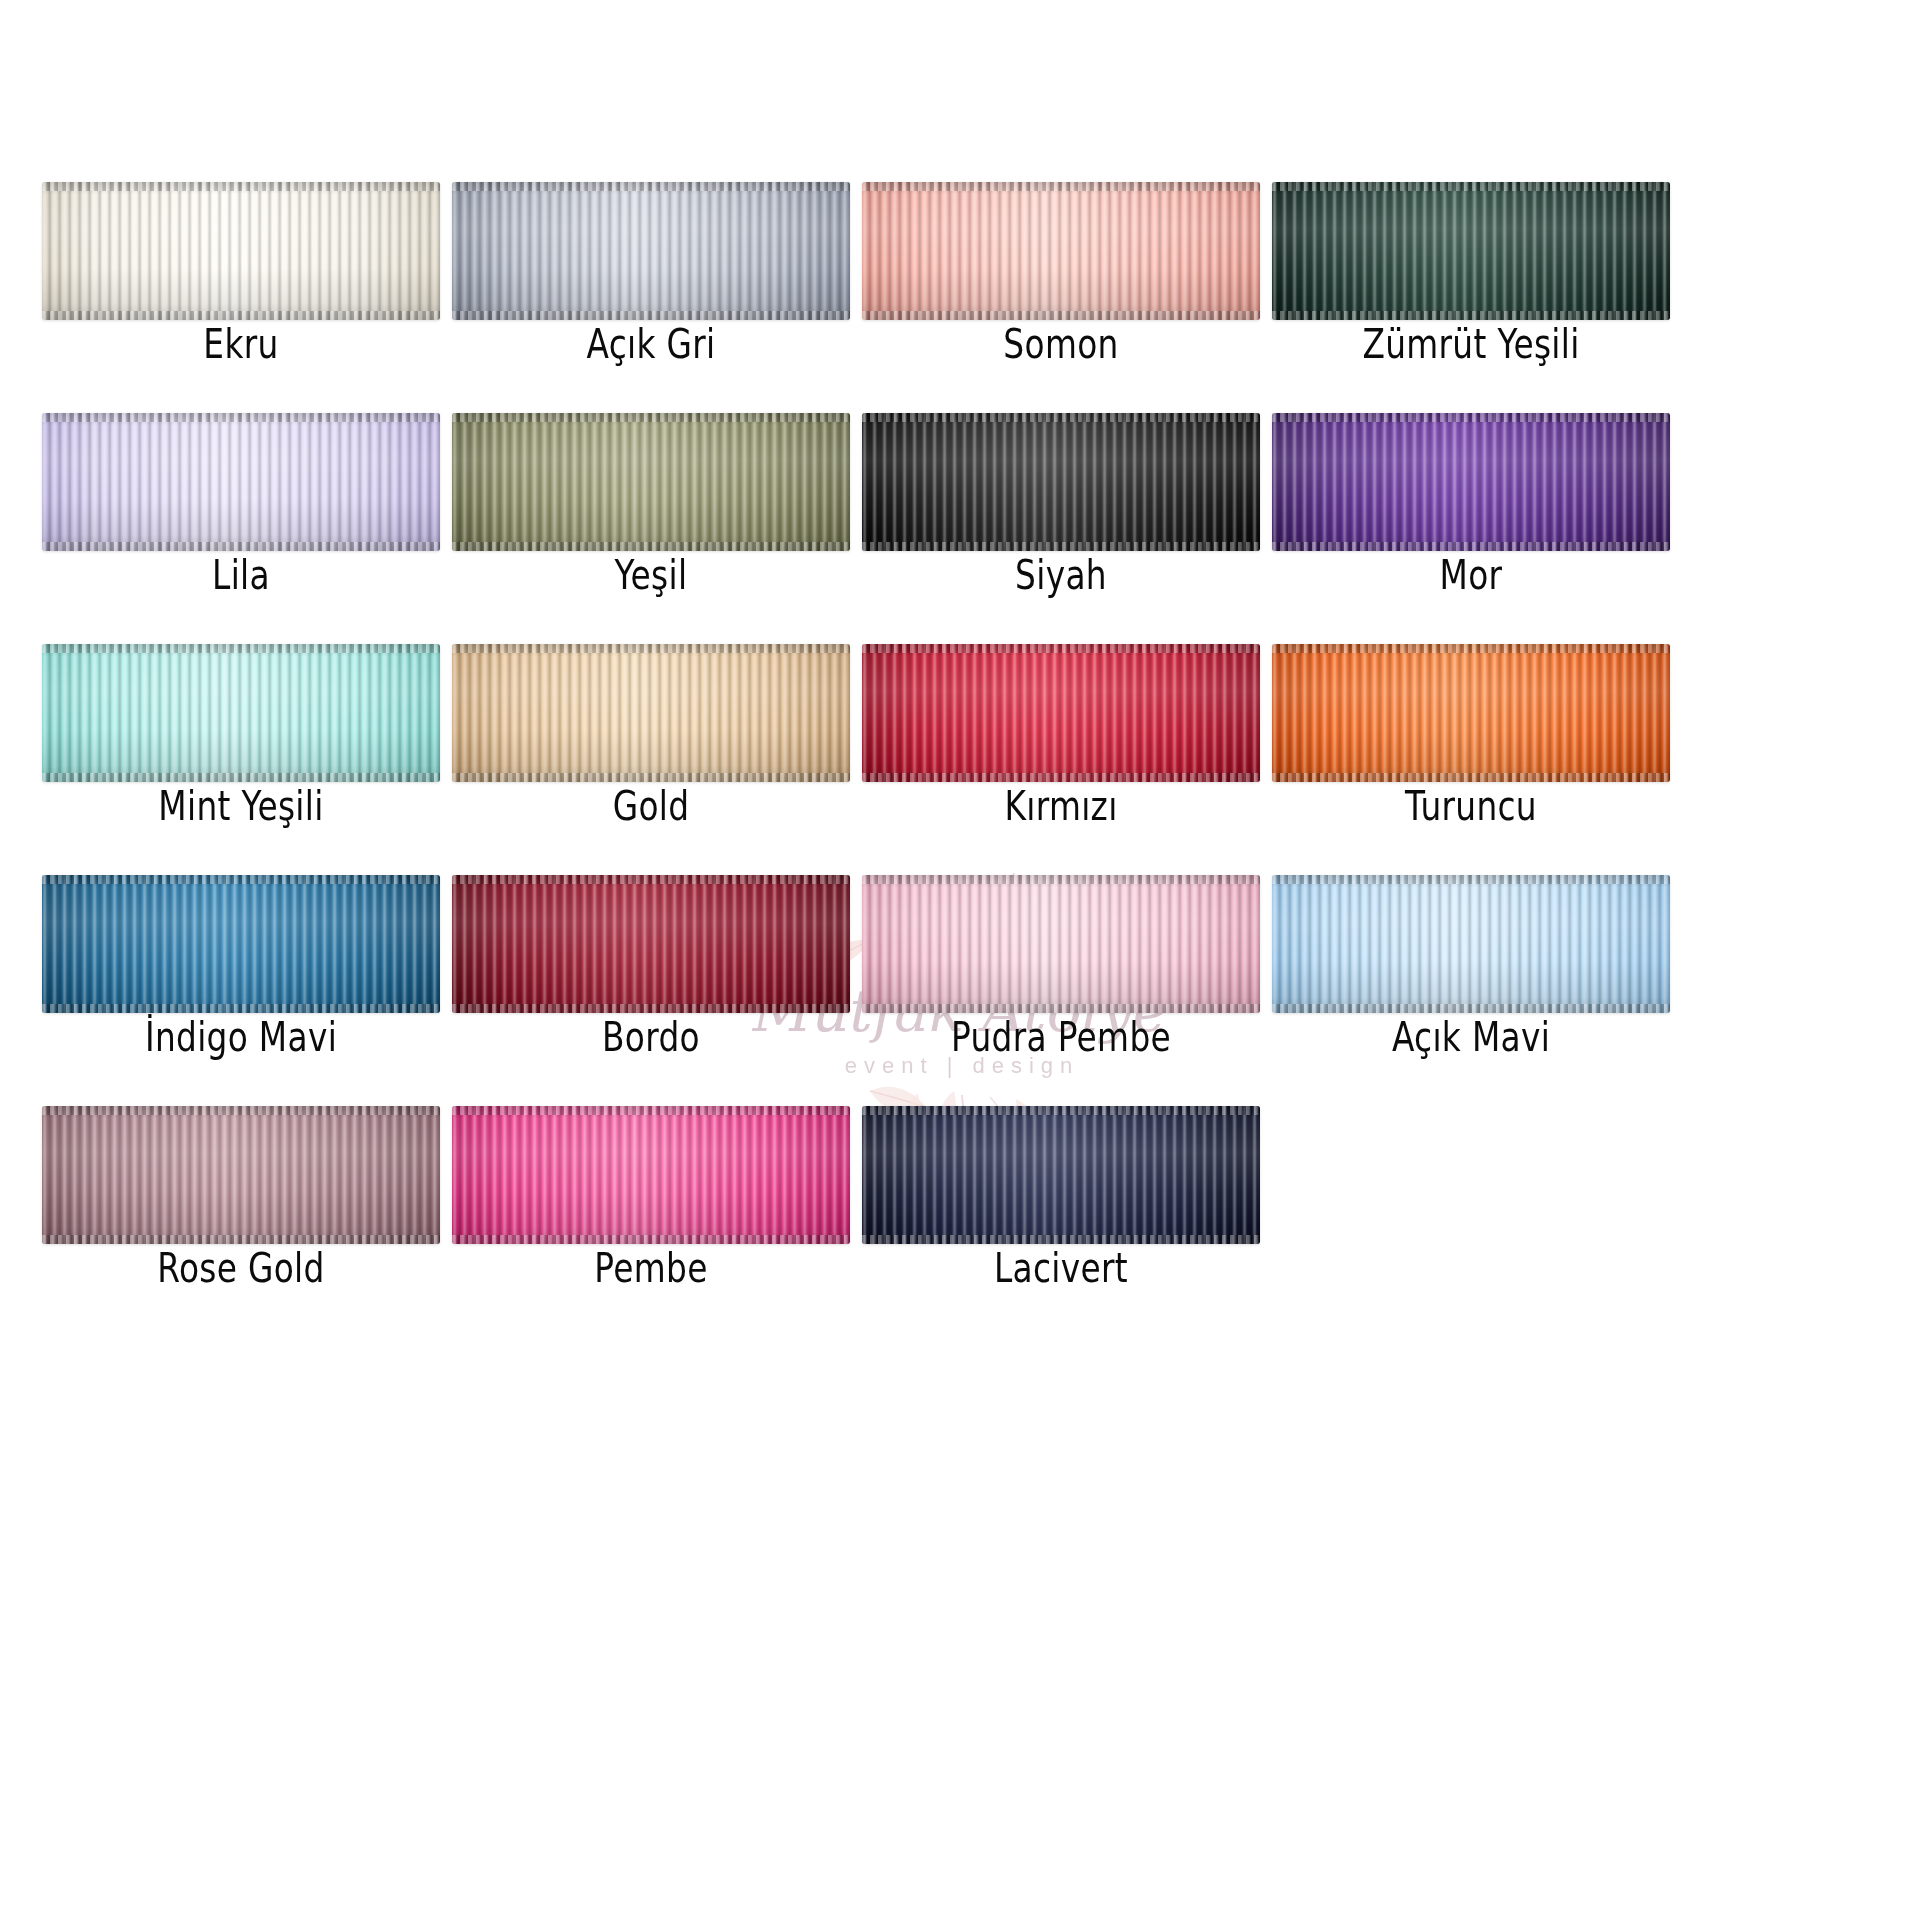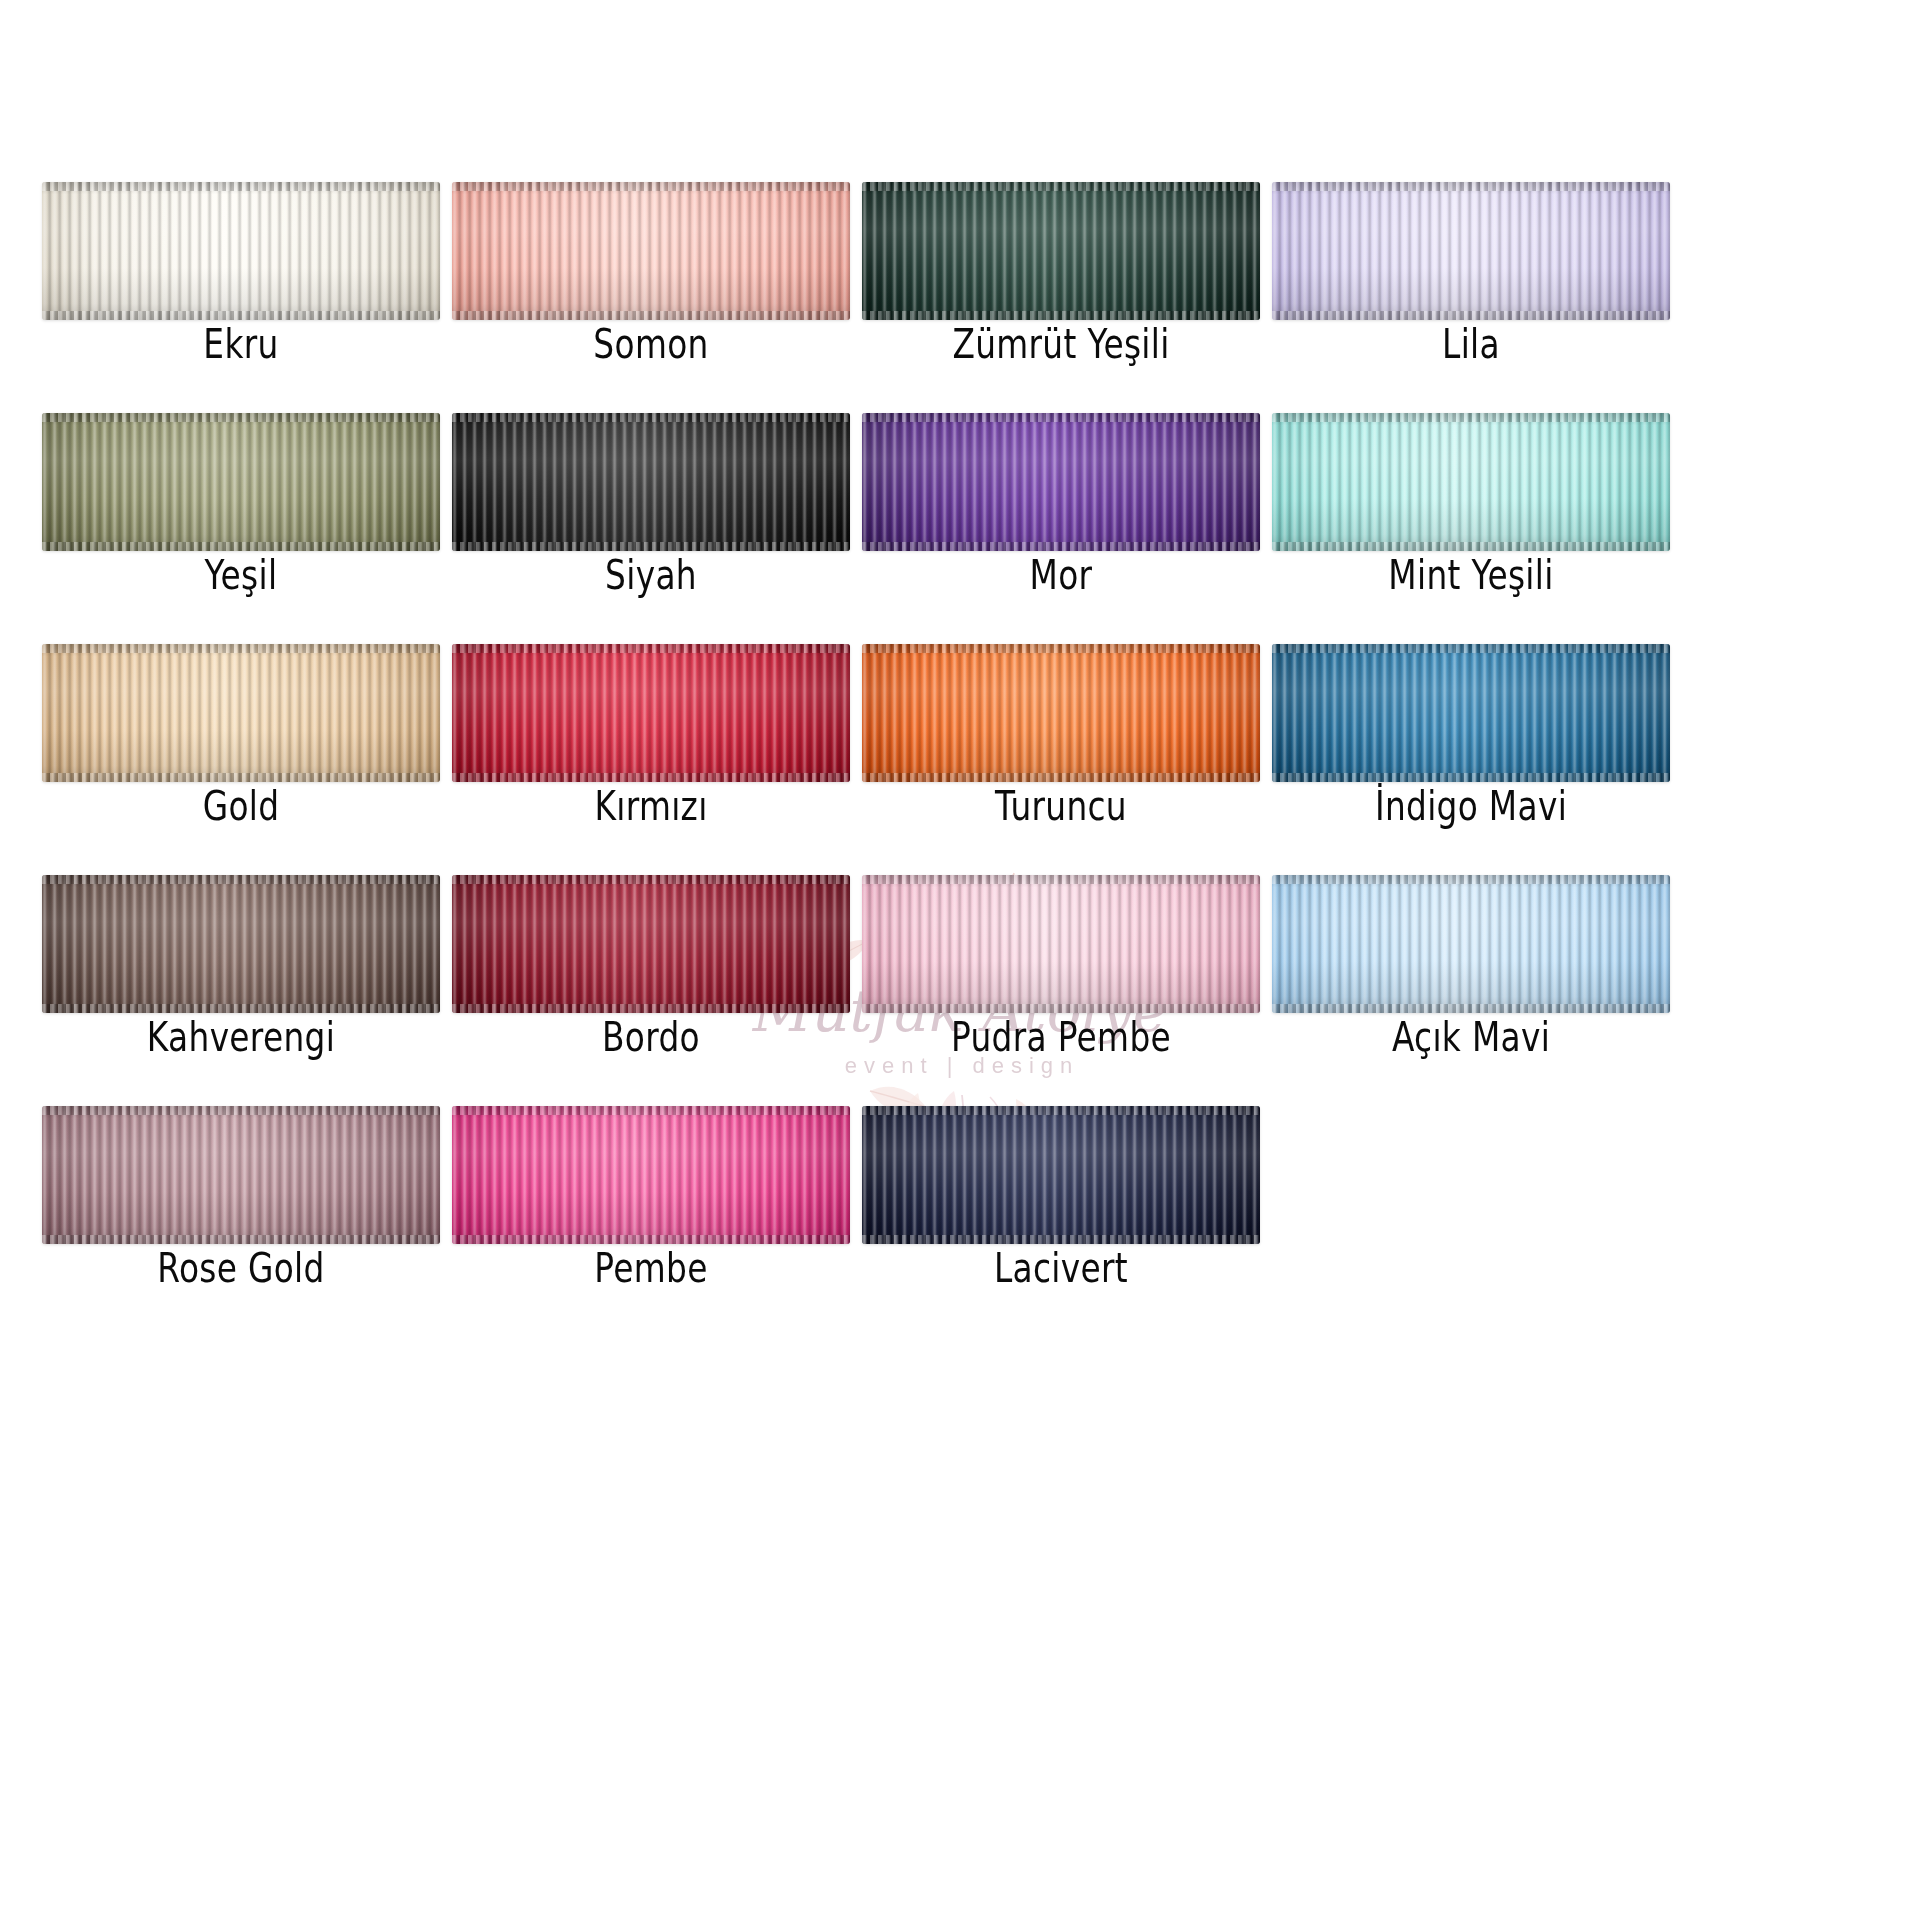--- a/index.html
+++ b/index.html
@@ -244,20 +244,31 @@
             <div class="rib"></div>
             <div class="sheen"></div>
             <div class="edge-top"></div>
             <div class="edge-bot"></div>
           </div>
         </div>
         <div class="swatch-label">Ekru</div>
       </div>
       <div class="swatch-cell">
         <div class="ribbon-wrap">
+          <div class="ribbon" style="background: linear-gradient(to right, rgb(143, 150, 166) 0%, rgb(179, 185, 199) 14%, rgb(215, 219, 228) 46%, rgb(179, 185, 199) 80%, rgb(143, 150, 166) 100%);">
+            <div class="rib"></div>
+            <div class="sheen"></div>
+            <div class="edge-top"></div>
+            <div class="edge-bot"></div>
+          </div>
+        </div>
+        <div class="swatch-label">Açık Gri</div>
+      </div>
+      <div class="swatch-cell">
+        <div class="ribbon-wrap">
           <div class="ribbon" style="background: linear-gradient(to right, rgb(232, 154, 142) 0%, rgb(248, 182, 172) 14%, rgb(253, 213, 205) 46%, rgb(248, 182, 172) 80%, rgb(232, 154, 142) 100%);">
             <div class="rib"></div>
             <div class="sheen"></div>
             <div class="edge-top"></div>
             <div class="edge-bot"></div>
           </div>
         </div>
         <div class="swatch-label">Somon</div>
       </div>
       <div class="swatch-cell">
@@ -365,31 +376,20 @@
             <div class="rib"></div>
             <div class="sheen"></div>
             <div class="edge-top"></div>
             <div class="edge-bot"></div>
           </div>
         </div>
         <div class="swatch-label">İndigo Mavi</div>
       </div>
       <div class="swatch-cell">
         <div class="ribbon-wrap">
-          <div class="ribbon" style="background: linear-gradient(to right, rgb(80, 60, 54) 0%, rgb(110, 86, 78) 14%, rgb(141, 114, 106) 46%, rgb(110, 86, 78) 80%, rgb(80, 60, 54) 100%);">
-            <div class="rib"></div>
-            <div class="sheen"></div>
-            <div class="edge-top"></div>
-            <div class="edge-bot"></div>
-          </div>
-        </div>
-        <div class="swatch-label">Kahverengi</div>
-      </div>
-      <div class="swatch-cell">
-        <div class="ribbon-wrap">
           <div class="ribbon" style="background: linear-gradient(to right, rgb(104, 11, 26) 0%, rgb(142, 17, 38) 14%, rgb(174, 42, 64) 46%, rgb(142, 17, 38) 80%, rgb(104, 11, 26) 100%);">
             <div class="rib"></div>
             <div class="sheen"></div>
             <div class="edge-top"></div>
             <div class="edge-bot"></div>
           </div>
         </div>
         <div class="swatch-label">Bordo</div>
       </div>
       <div class="swatch-cell">

